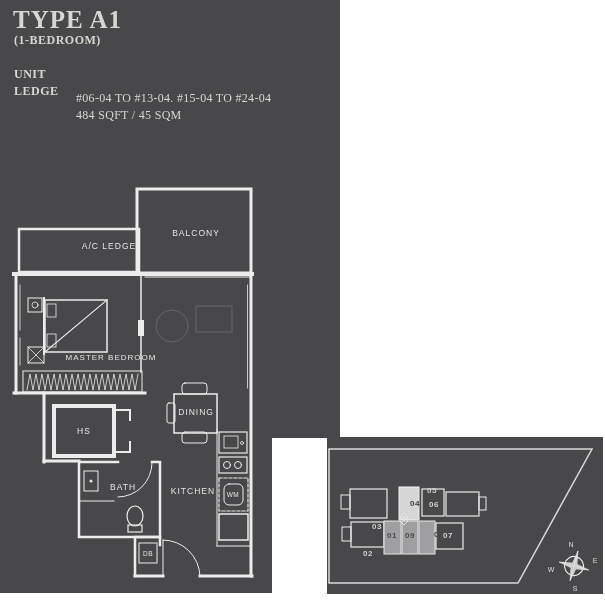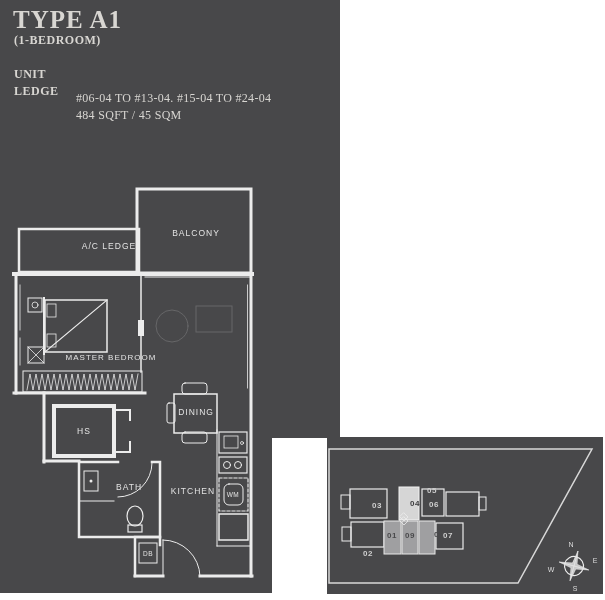--- a/index.html
+++ b/index.html
@@ -197,27 +197,27 @@
         <polygon points="0,-15 2.5,-2.5 15,0 2.5,2.5 0,15 -2.5,2.5 -15,0 -2.5,-2.5" fill="#e0e0e0" fill-opacity="0.85" stroke="#e0e0e0" stroke-width="0.6"></polygon>
         <path d="M0,-15 V15 M-15,0 H15" stroke-width="0.6"></path>
       </g>
     </g>
   </svg>
 
   <div class="lbl" style="left:196px;top:233px;">BALCONY</div>
   <div class="lbl" style="left:79px;top:246px;margin-left:30px;">A/C LEDGE</div>
   <div class="lbl" style="left:91px;top:357px;font-size:8px;margin-left:20px;">MASTER BEDROOM</div>
   <div class="lbl" style="left:84px;top:431px;">HS</div>
-  <div class="lbl" style="left:129px;top:487px;">BATH</div>
+  <div class="lbl" style="left:123px;top:487px;">BATH</div>
   <div class="lbl" style="left:196px;top:412px;">DINING</div>
   <div class="lbl" style="left:193px;top:491px;">KITCHEN</div>
   <div class="lbl lbl-sm" style="left:233px;top:494px;">WM</div>
   <div class="lbl lbl-sm" style="left:148px;top:553px;">DB</div>
 
-  <div class="unit-no" style="left:377px;top:505px;">03</div>
+  <div class="unit-no" style="left:377px;top:526px;">03</div>
   <div class="unit-no unit-hl" style="left:409px;top:503px;">04</div>
   <div class="unit-no" style="left:432px;top:490px;">05</div>
   <div class="unit-no" style="left:434px;top:504px;">06</div>
   <div class="unit-no" style="left:368px;top:534px;margin-top:19px;">02</div>
   <div class="unit-no unit-mid" style="left:392px;top:535px;">01</div>
   <div class="unit-no unit-mid" style="left:410px;top:535px;">09</div>
   <div class="unit-no unit-mid" style="left:427px;top:534px;margin-left:12px;">08</div>
   <div class="unit-no" style="left:448px;top:535px;text-align:center;">07</div>
 
   <div class="compass-letter" style="left:571px;top:544px;">N</div>

